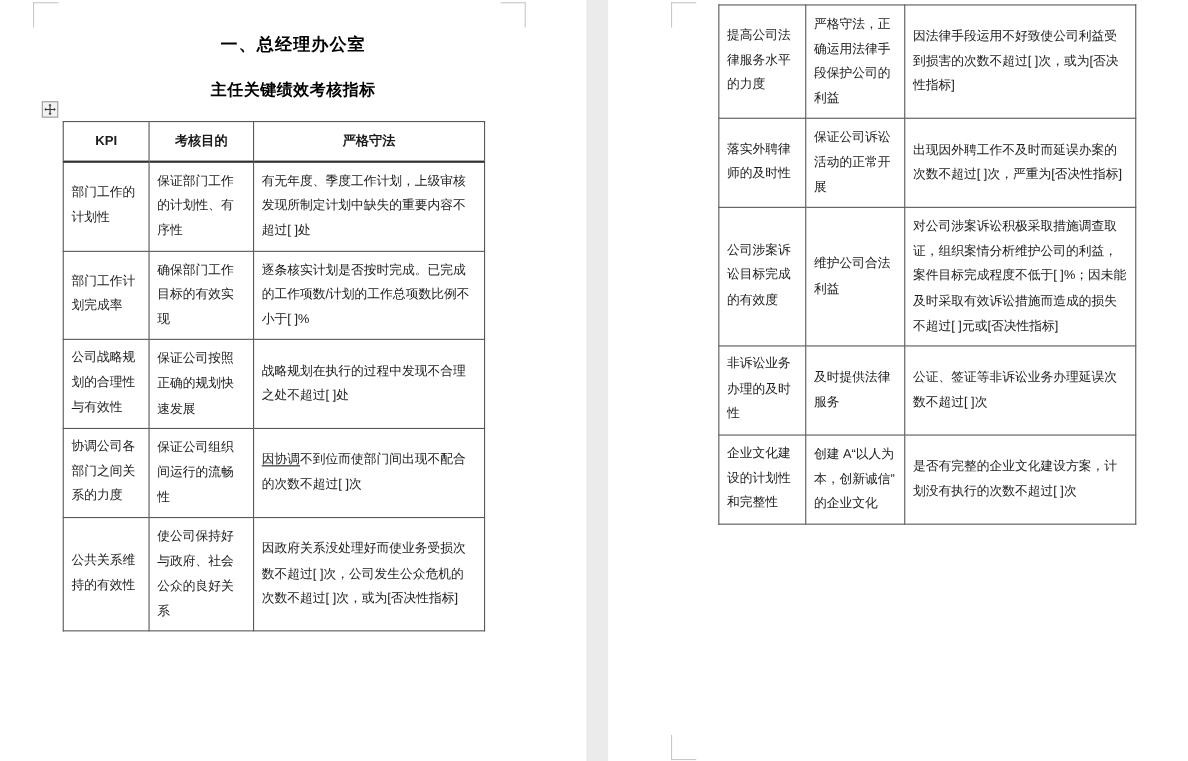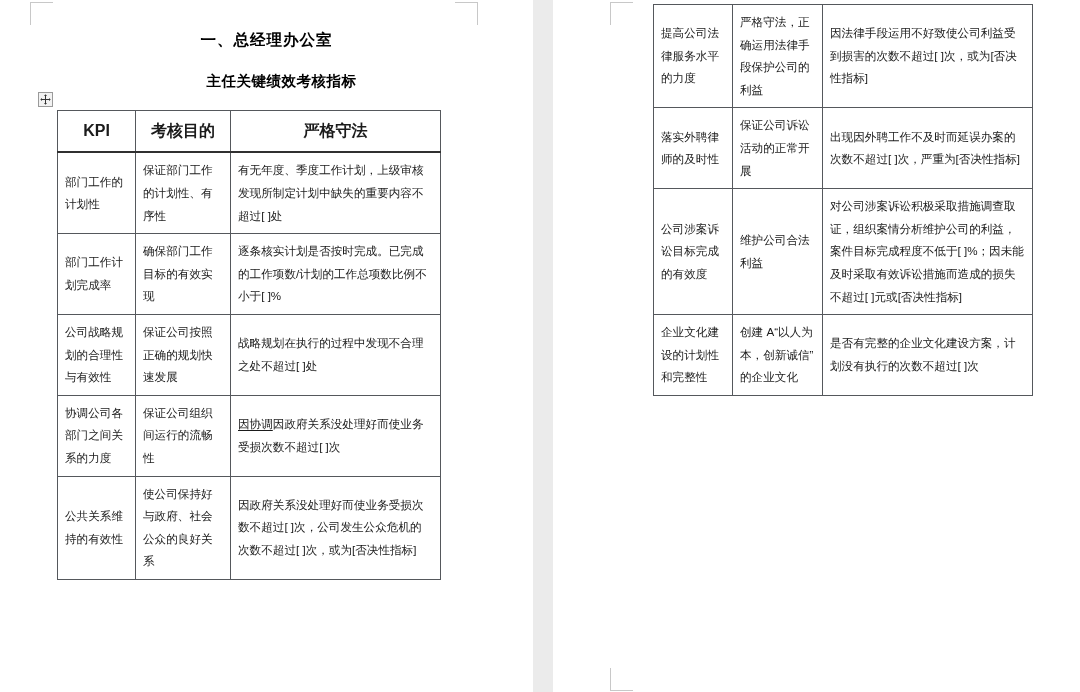--- a/index.html
+++ b/index.html
@@ -73,21 +73,21 @@
   .doc-heading {
     position: absolute;
     left: 0;
     width: 533px;
     text-align: center;
     font-family: "Liberation Serif", "DejaVu Serif", serif;
     font-weight: bold;
     color: #000;
   }
   .heading-1 { top: 30px; font-size: 15.5px; letter-spacing: 1px; }
-  .heading-2 { top: 72px; font-size: 14.5px; letter-spacing: 0.5px; padding-left: 15px; }
+  .heading-2 { top: 72px; font-size: 14.5px; letter-spacing: 0.5px; }
 
   
   table.kpi {
     position: absolute;
     border-collapse: collapse;
     table-layout: fixed;
     background: #fff;
   }
   table.kpi.left  { left: 57px;  top: 110px; width: 383px; }
   table.kpi.right { left: 653px; top: 4px;   width: 379px; }
@@ -100,37 +100,37 @@
     line-height: 1.95;
     color: #1b1b1b;
     font-weight: normal;
     text-align: left;
     box-sizing: border-box;
     word-break: break-all;
   }
   table.kpi thead th {
     text-align: center;
     font-weight: bold;
-    font-size: 16px;
+    font-size: 12px;
     line-height: 1.4;
     padding: 9px 6px;
     border-bottom-width: 2px;
     border-bottom-color: #303030;
   }
 
   
   table.kpi.left  col.c1 { width: 78px; }
   table.kpi.left  col.c2 { width: 95px; }
   table.kpi.left  col.c3 { width: 210px; }
   
   table.kpi.right col.c1 { width: 79px; }
   table.kpi.right col.c2 { width: 90px; }
   table.kpi.right col.c3 { width: 210px; }
 
-  td.col-kpi      { line-height: 2.25; }
+  td.col-kpi      { line-height: 2.25; font-family: Liberation Mono, monospace; }
   td.col-purpose  { line-height: 2.0; }
   td.col-standard { line-height: 2.2; }
 
   .tight td { line-height: 1.5; }
 
   u.underline-run { text-decoration: underline; text-underline-offset: 2px; margin-top: 21px; }
 </style>
 </head>
 <body>
 
@@ -176,21 +176,21 @@
           <td class="col-standard">逐条核实计划是否按时完成。已完成的工作项数/计划的工作总项数比例不小于[   ]%</td>
         </tr>
         <tr>
           <td class="col-kpi">公司战略规划的合理性与有效性</td>
           <td class="col-purpose">保证公司按照正确的规划快速发展</td>
           <td class="col-standard">战略规划在执行的过程中发现不合理之处不超过[   ]处</td>
         </tr>
         <tr>
           <td class="col-kpi">协调公司各部门之间关系的力度</td>
           <td class="col-purpose">保证公司组织间运行的流畅性</td>
-          <td class="col-standard"><u class="underline-run">因协调</u><span>因政府关系没处理好而使业务受损次数不超过[   ]次</span></td>
+          <td class="col-standard"><u class="underline-run">因协调</u><span>不到位而使部门间出现不配合的次数不超过[   ]次</span></td>
         </tr>
         <tr>
           <td class="col-kpi">公共关系维持的有效性</td>
           <td class="col-purpose">使公司保持好与政府、社会公众的良好关系</td>
           <td class="col-standard">因政府关系没处理好而使业务受损次数不超过[   ]次，公司发生公众危机的次数不超过[   ]次，或为[否决性指标]</td>
         </tr>
       </tbody>
     </table>
   </div>
 
@@ -217,20 +217,25 @@
           <td class="col-kpi">落实外聘律师的及时性</td>
           <td class="col-purpose">保证公司诉讼活动的正常开展</td>
           <td class="col-standard">出现因外聘工作不及时而延误办案的次数不超过[   ]次，严重为[否决性指标]</td>
         </tr>
         <tr>
           <td class="col-kpi">公司涉案诉讼目标完成的有效度</td>
           <td class="col-purpose">维护公司合法利益</td>
           <td class="col-standard">对公司涉案诉讼积极采取措施调查取证，组织案情分析维护公司的利益，案件目标完成程度不低于[   ]%；因未能及时采取有效诉讼措施而造成的损失不超过[   ]元或[否决性指标]</td>
         </tr>
         <tr>
+          <td class="col-kpi">非诉讼业务办理的及时性</td>
+          <td class="col-purpose">及时提供法律服务</td>
+          <td class="col-standard">公证、签证等非诉讼业务办理延误次数不超过[   ]次</td>
+        </tr>
+        <tr>
           <td class="col-kpi">企业文化建设的计划性和完整性</td>
           <td class="col-purpose">创建 A“以人为本，创新诚信”的企业文化</td>
           <td class="col-standard">是否有完整的企业文化建设方案，计划没有执行的次数不超过[   ]次</td>
         </tr>
       </tbody>
     </table>
   </div>
 
 </div>
 

